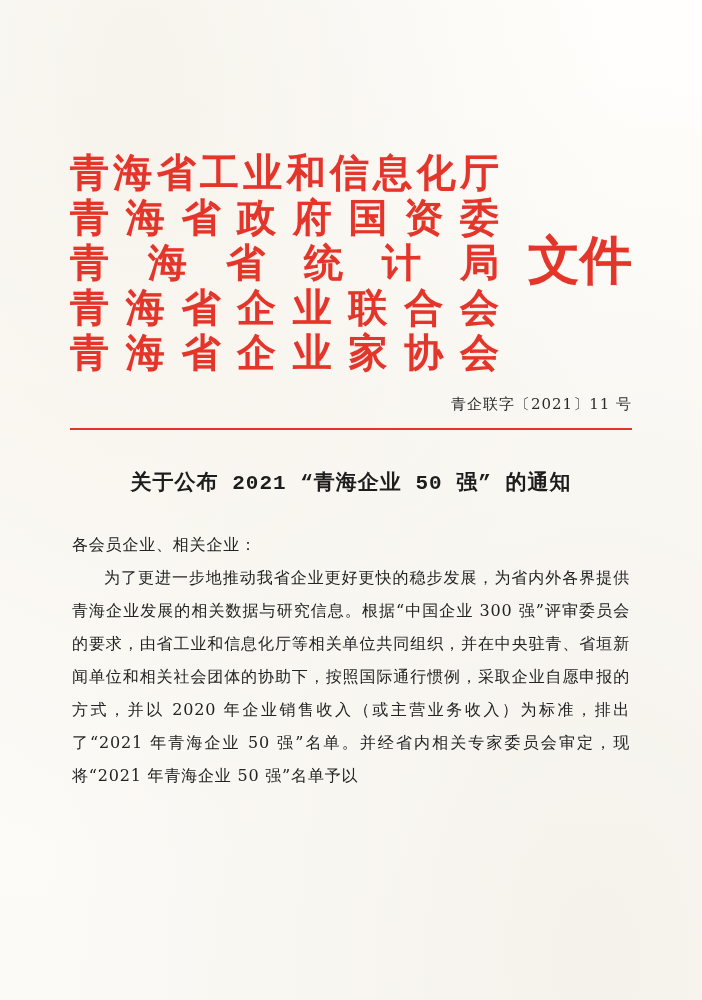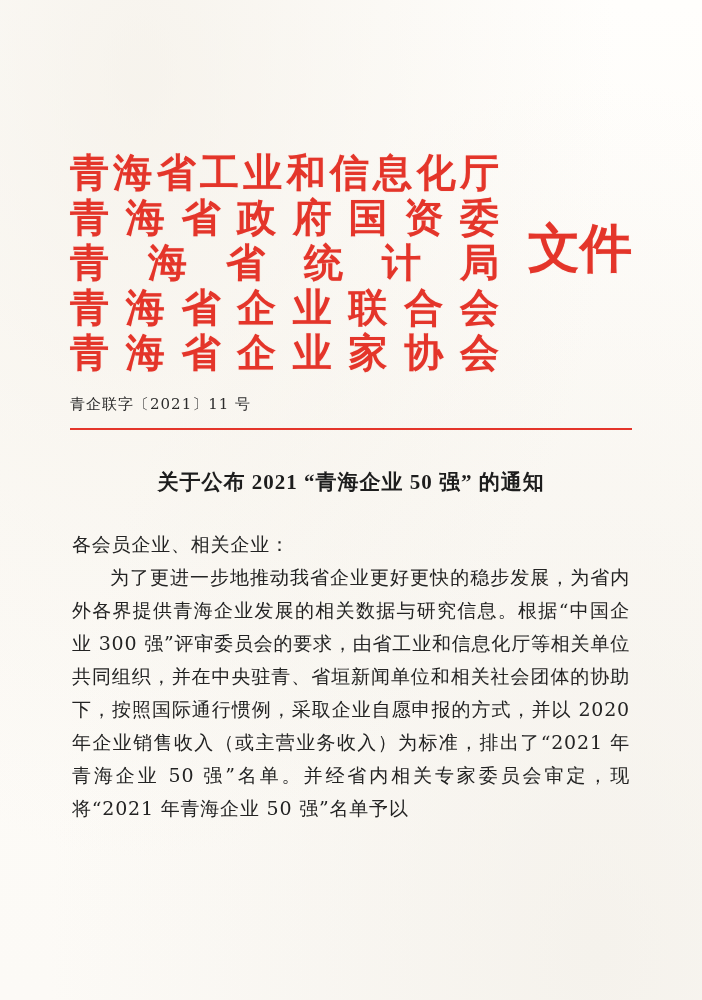--- a/index.html
+++ b/index.html
@@ -57,61 +57,61 @@
     justify-content: space-between;
     width: 430px;
     text-shadow: 0 0 1px rgba(228,53,42,0.35);
   }
   .lh-line span {
     display: inline-block;
   }
   .lh-wenjian {
     position: absolute;
     right: 0;
-    top: 70px;
+    top: 82px;
     color: #e4352a;
     font-family: "DejaVu Serif", "Liberation Serif", serif;
     font-weight: bold;
     font-size: 52px;
     line-height: 56px;
     letter-spacing: 0px;
     text-shadow: 0 0 1px rgba(228,53,42,0.35);
   }
 
   .doc-number {
     margin-top: 20px;
-    text-align: left;
+    text-align: right;
     font-size: 15px;
     letter-spacing: 1px;
     color: #2b2b2b;
     font-family: "DejaVu Serif", "Liberation Serif", serif;
   }
 
   .red-rule {
     margin: 14px 70px 0 70px;
     height: 2px;
     background: #e4352a;
   }
 
   
   .doc-title {
     margin: 38px 70px 0 70px;
     text-align: center;
     font-size: 21px;
     font-weight: bold;
     letter-spacing: 1px;
     color: #1d1d1d;
-    font-family: Liberation Serif, serif;
+    font-family: Liberation Mono, monospace;
   }
 
   
   .body-text {
     margin: 32px 72px 0 72px;
     color: #232323;
-    font-size: 19px;
+    font-size: 16px;
     line-height: 33px;
     letter-spacing: 0.8px;
     text-align: justify;
     font-family: "DejaVu Serif", "Liberation Serif", serif;
   }
   .body-text p {
     margin: 0 0 0 0;
   }
   .body-text p.indent {
     text-indent: 2em;

